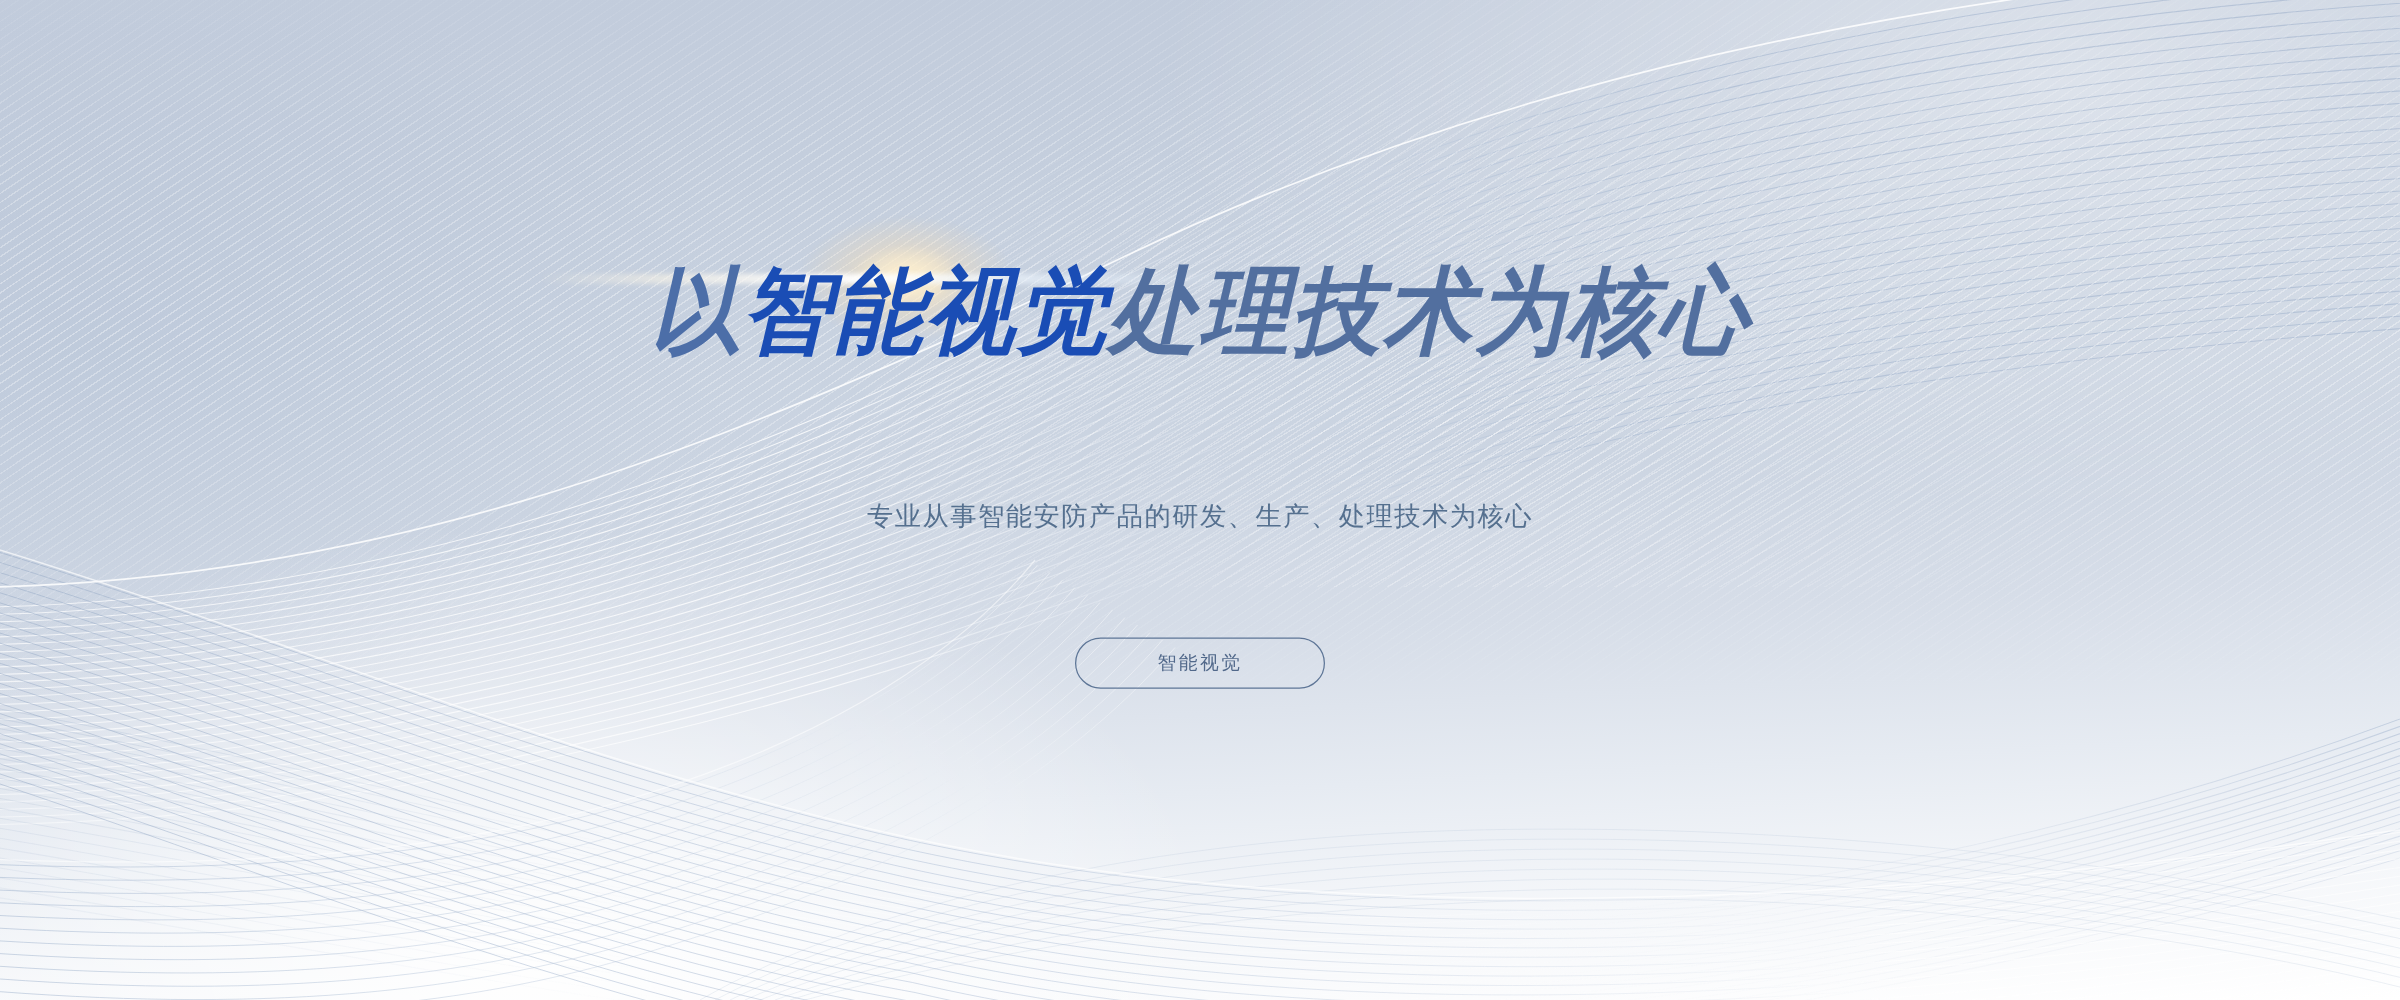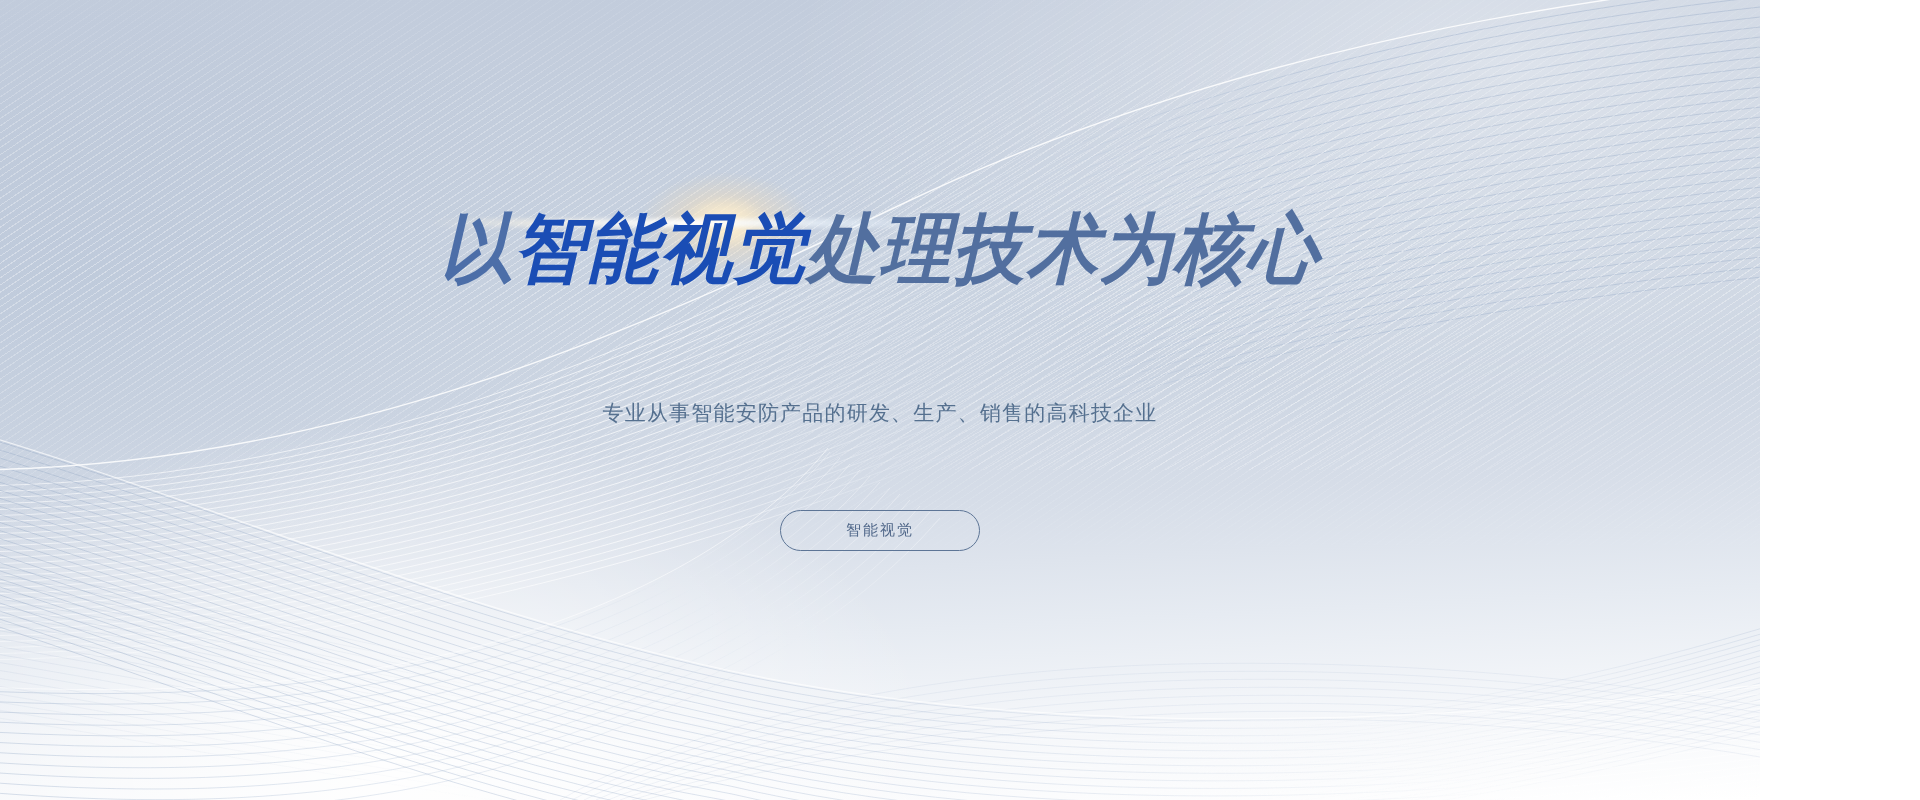--- a/index.html
+++ b/index.html
@@ -7,21 +7,21 @@
     margin: 0;
     padding: 0;
     background: #ffffff;
   }
   body {
     font-family: "Liberation Sans", "DejaVu Sans", sans-serif;
   }
 
   .hero {
     position: relative;
-    width: 1760px;
+    width: 1920px;
     height: 800px;
     overflow: hidden;
     background: #c6d0de;
   }
 
   
   .bg-base {
     position: absolute;
     inset: 0;
     background:
@@ -381,17 +381,17 @@
   <div class="flare"></div>
   <div class="flare-streak"></div>
   <div class="flare-spot"></div>
 
   <div class="content">
 
     <h1 class="headline">
       <span class="seg seg-a">以</span><span class="seg seg-b">智能视觉</span><span class="seg seg-c">处理技术为核心</span>
     </h1>
 
-    <p class="subtitle">专业从事智能安防产品的研发、生产、销售的高科技企业</p>
+    <p class="subtitle">专业从事智能安防产品的研发、生产、处理技术为核心</p>
 
     <button class="cta" type="button">智能视觉</button>
   </div>
 </div>
 
 </body></html>

